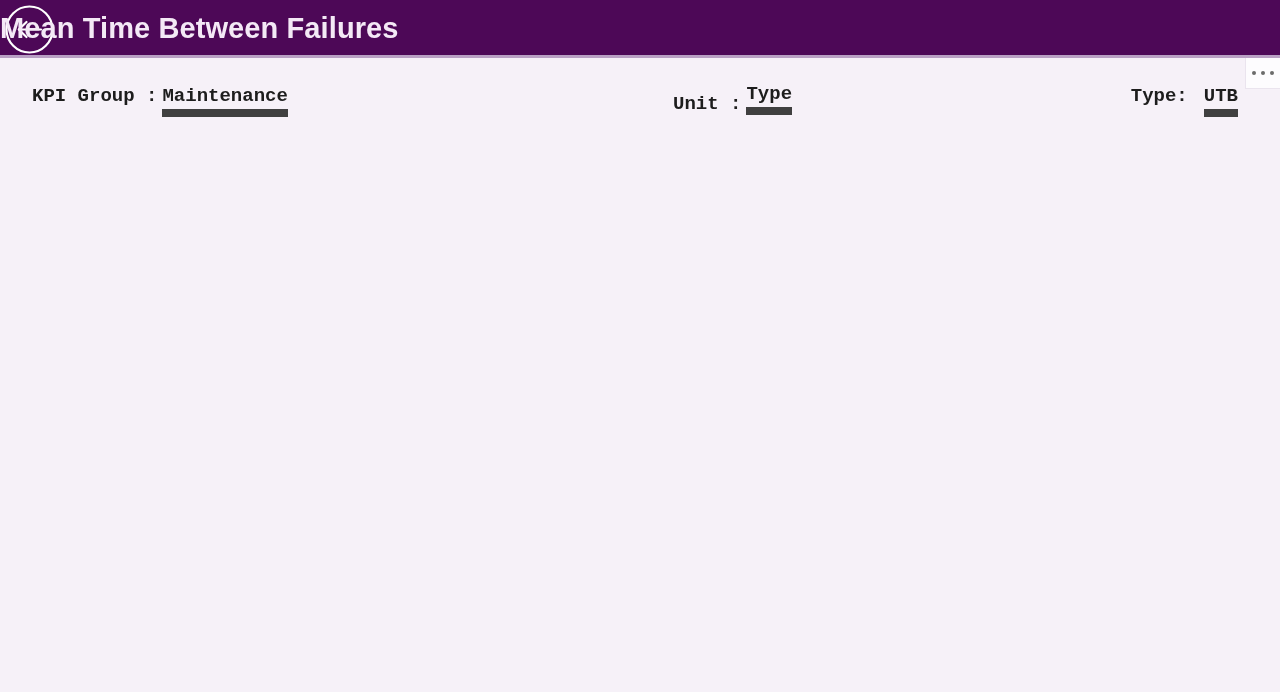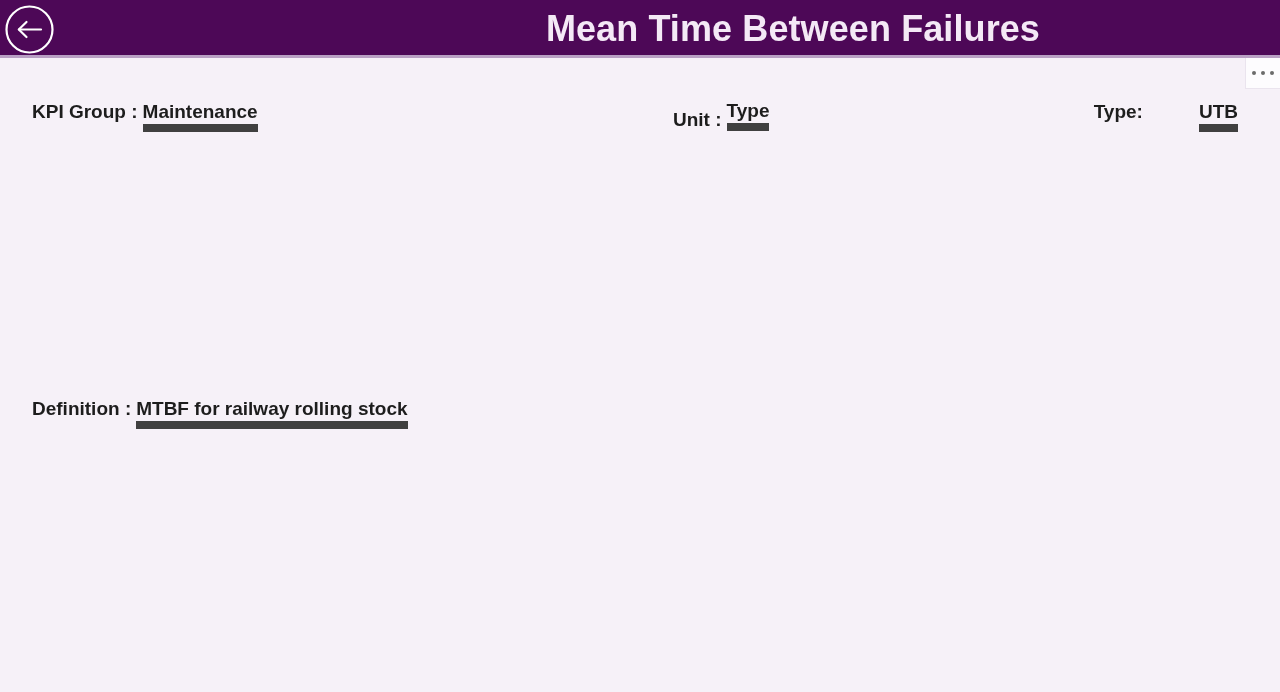--- a/index.html
+++ b/index.html
@@ -49,23 +49,23 @@
   }
   .back-button svg { display: block; }
 
   .header-title {
     position: absolute;
     left: 0;
     top: 0;
     width: 1040px;
     height: 58px;
     line-height: 57px;
-    text-align: right;
+    text-align: left;
     color: #f4e9f6;
-    font-size: 36px;
+    font-size: 29px;
     font-weight: bold;
     letter-spacing: 0.1px;
     white-space: nowrap;
     pointer-events: none;
   }
 
   
   .more-button {
     position: absolute;
     right: 0px;
@@ -88,38 +88,39 @@
     height: 4px;
     border-radius: 50%;
     background: #6b6b6b;
     display: block;
   }
 
   
   .content {
     position: absolute;
     left: 0;
-    top: 58px;
+    top: 42px;
     width: 1280px;
     height: 634px;
+    font-family: Liberation Mono, monospace;
   }
 
   .field-row {
     position: absolute;
     display: flex;
     align-items: baseline;
     white-space: nowrap;
     font-size: 19px;
     font-weight: bold;
     color: #1d1d1d;
   }
 
   .row-kpi   { left: 32px;  top: 43px;  }
   .row-unit  { left: 673px; top: 43px; align-items: flex-end;  }
-  .row-type  { right: 42px; top: 43px; gap: 40px;  }
+  .row-type  { right: 42px; top: 43px;  }
   .row-formula    { left: 32px; top: 158px; }
   .row-definition { left: 32px; top: 340px; }
 
   .field-label {
     color: #1d1d1d;
     font-weight: bold;
   }
 
   .field-value {
     color: #1d1d1d;
@@ -168,19 +169,15 @@
       <span class="field-label">Unit :</span>
       <span class="field-value">Type</span>
     </div>
 
     <div class="field-row row-type">
       <span class="field-label">Type:</span>
       <span class="field-value">UTB</span>
     </div>
 
 
-    <div class="field-row row-definition">
-      <span class="field-label">Definition :</span>
-      <span class="field-value">MTBF for railway rolling stock</span>
-    </div>
 
   </div>
 </div>
 
 </body></html>

